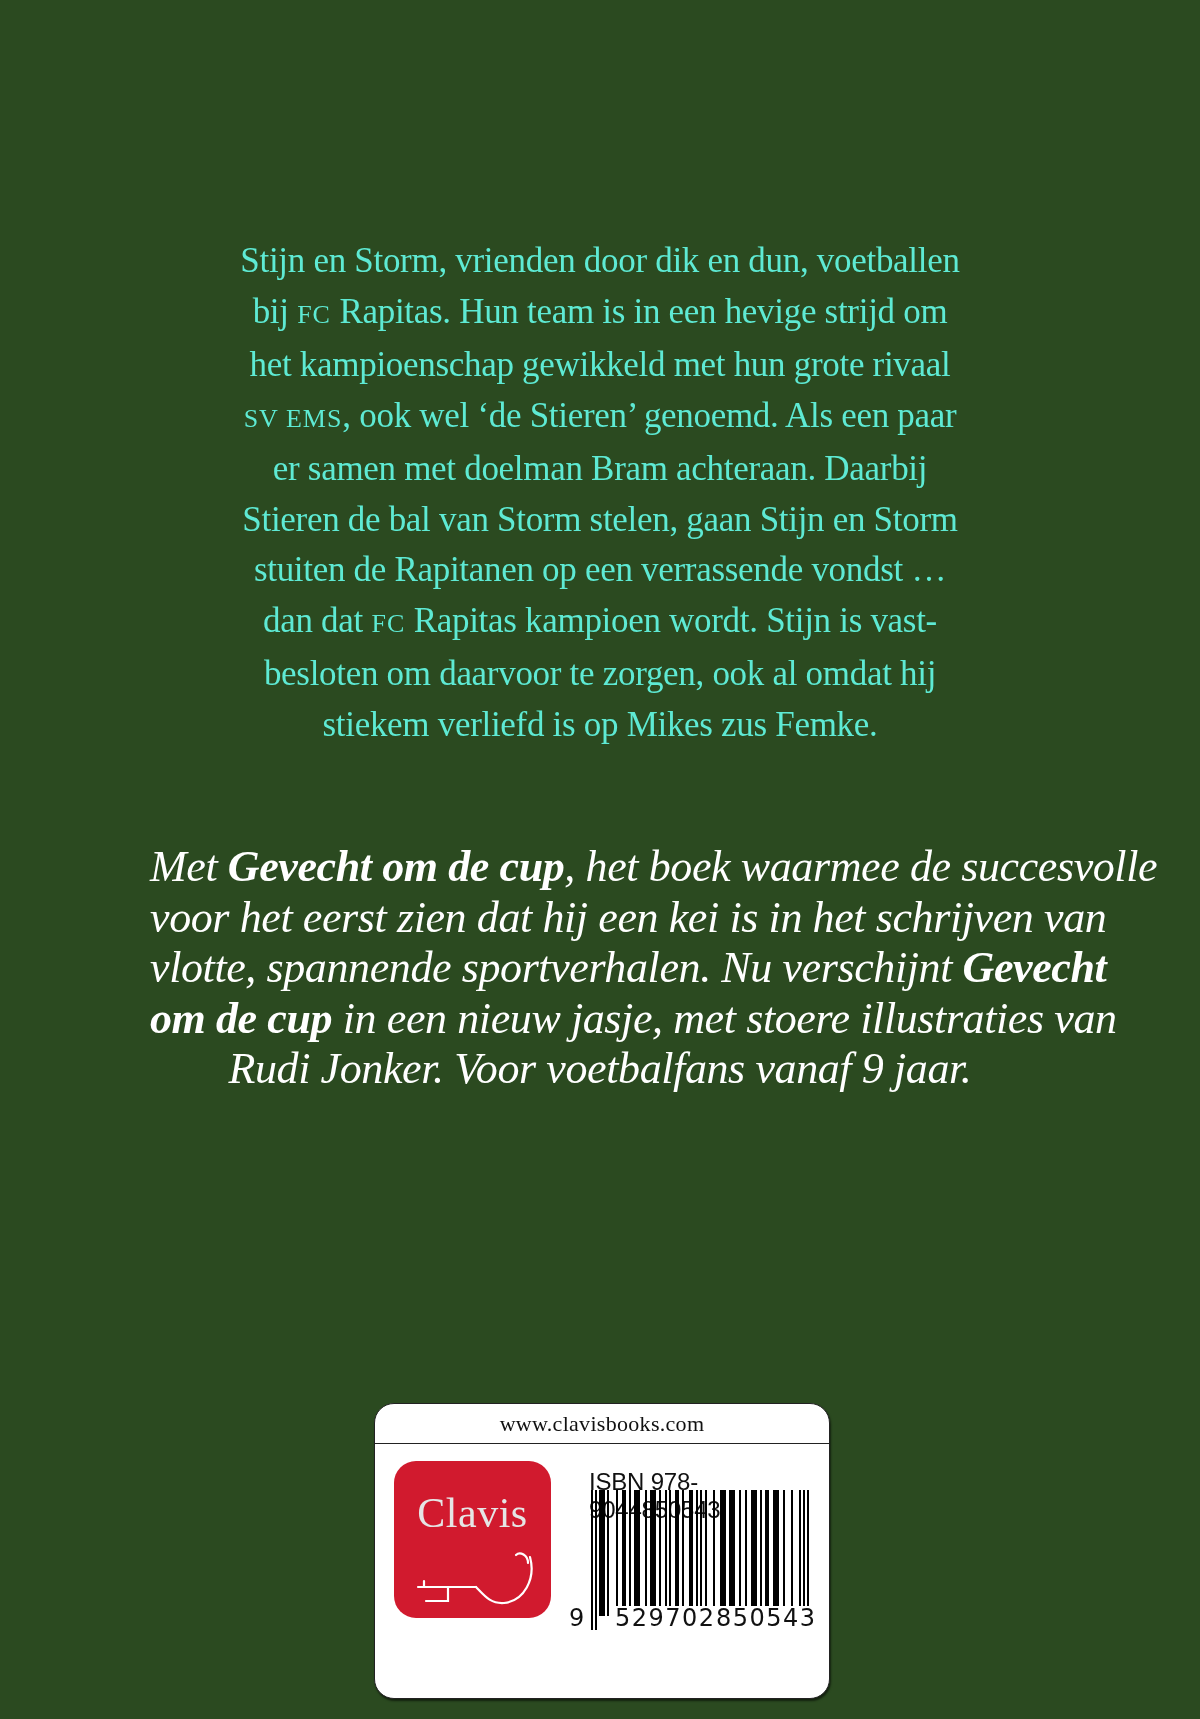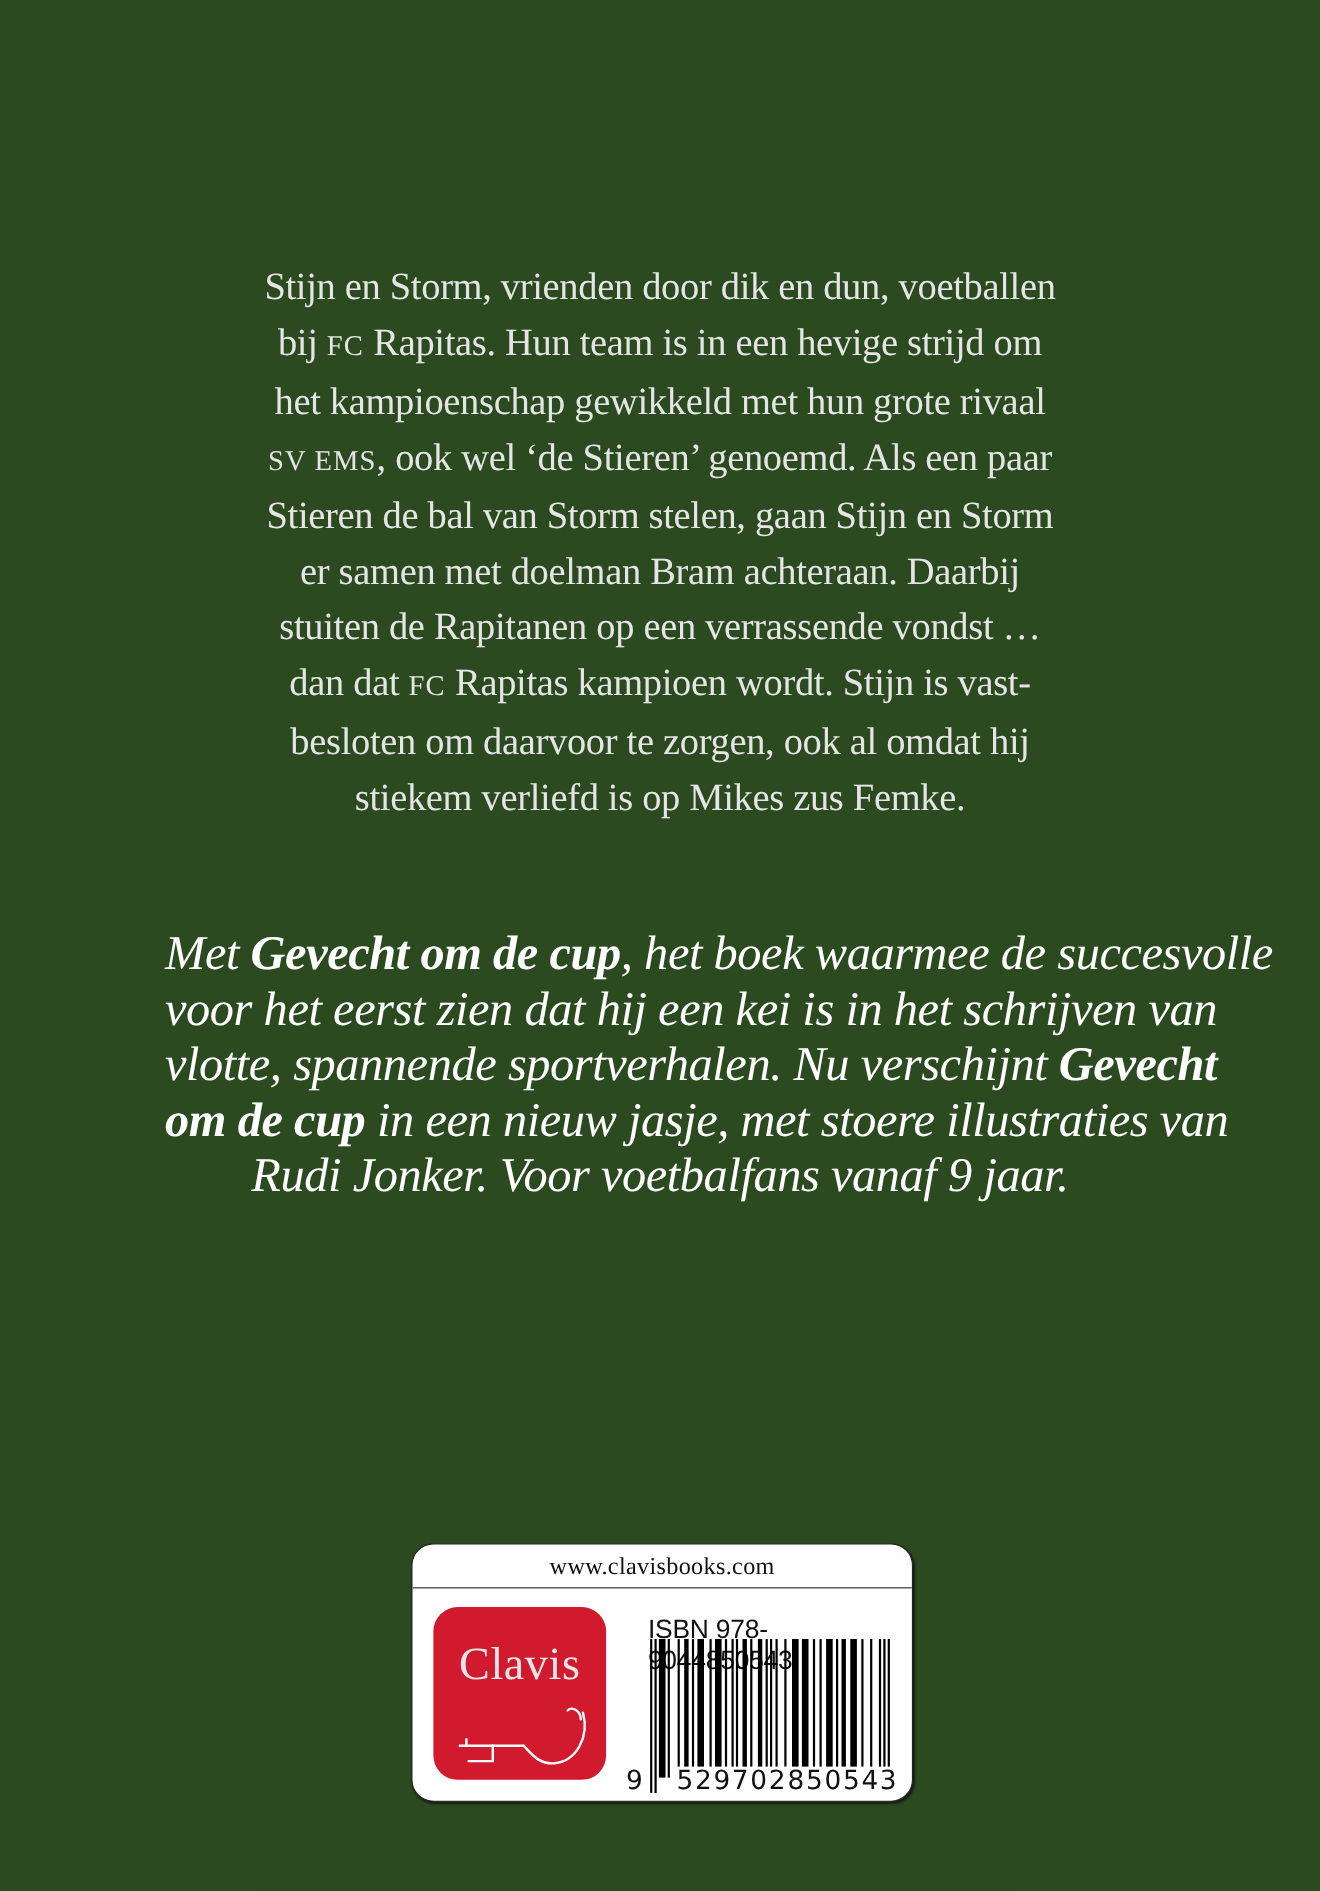--- a/index.html
+++ b/index.html
@@ -15,21 +15,21 @@
       font-family: "Liberation Serif", "DejaVu Serif", serif;
     }
     .blurb {
       position: absolute;
       left: 150px;
       width: 900px;
       text-align: center;
     }
     .blurb-main {
       top: 236px;
-      color: #e5e5e5;
+      color: #5eead4;
       font-size: 35px;
       line-height: 50.5px;
       letter-spacing: -0.3px;
     }
     .blurb-main .line,
     .blurb-promo .line {
       display: block;
       white-space: nowrap;
     }
     .sc {
@@ -48,21 +48,21 @@
     .blurb-promo b {
       font-weight: bold;
     }
 
     
     .sticker {
       position: absolute;
       left: 374px;
       top: 1403px;
       width: 456px;
-      height: 235px;
+      height: 296px;
       background: #ffffff;
       border: 1.5px solid #222;
       border-radius: 20px;
       box-shadow: 1px 2px 2px rgba(0,0,0,0.55);
       box-sizing: border-box;
       overflow: hidden;
     }
     .sticker-url {
       position: absolute;
       left: 0;
@@ -137,22 +137,22 @@
     .d-right { left: 339px; top: 202px; padding: 0 2px; }
   </style>
 </head>
 <body>
 
 <div class="blurb blurb-main">
   <span class="line">Stijn en Storm, vrienden door dik en dun, voetballen</span>
   <span class="line"><span>bij </span><span class="sc">fc</span><span> Rapitas. Hun team is in een hevige strijd om</span></span>
   <span class="line">het kampioenschap gewikkeld met hun grote rivaal</span>
   <span class="line"><span class="sc">sv ems</span><span>, ook wel ‘de Stieren’ genoemd. Als een paar</span></span>
+  <span class="line">er samen met doelman Bram achteraan. Daarbij</span>
   <span class="line">Stieren de bal van Storm stelen, gaan Stijn en Storm</span>
-  <span class="line">er samen met doelman Bram achteraan. Daarbij</span>
   <span class="line">stuiten de Rapitanen op een verrassende vondst …</span>
   <span class="line"><span>dan dat </span><span class="sc">fc</span><span> Rapitas kampioen wordt. Stijn is vast-</span></span>
   <span class="line">besloten om daarvoor te zorgen, ook al omdat hij</span>
   <span class="line">stiekem verliefd is op Mikes zus Femke.</span>
 </div>
 
 <div class="blurb blurb-promo">
   <span class="line"><span>Met </span><b>Gevecht om de cup</b><span>, het boek waarmee de succesvolle</span></span>
   <span class="line">voor het eerst zien dat hij een kei is in het schrijven van</span>
   <span class="line"><span>vlotte, spannende sportverhalen. Nu verschijnt </span><b>Gevecht</b></span>

